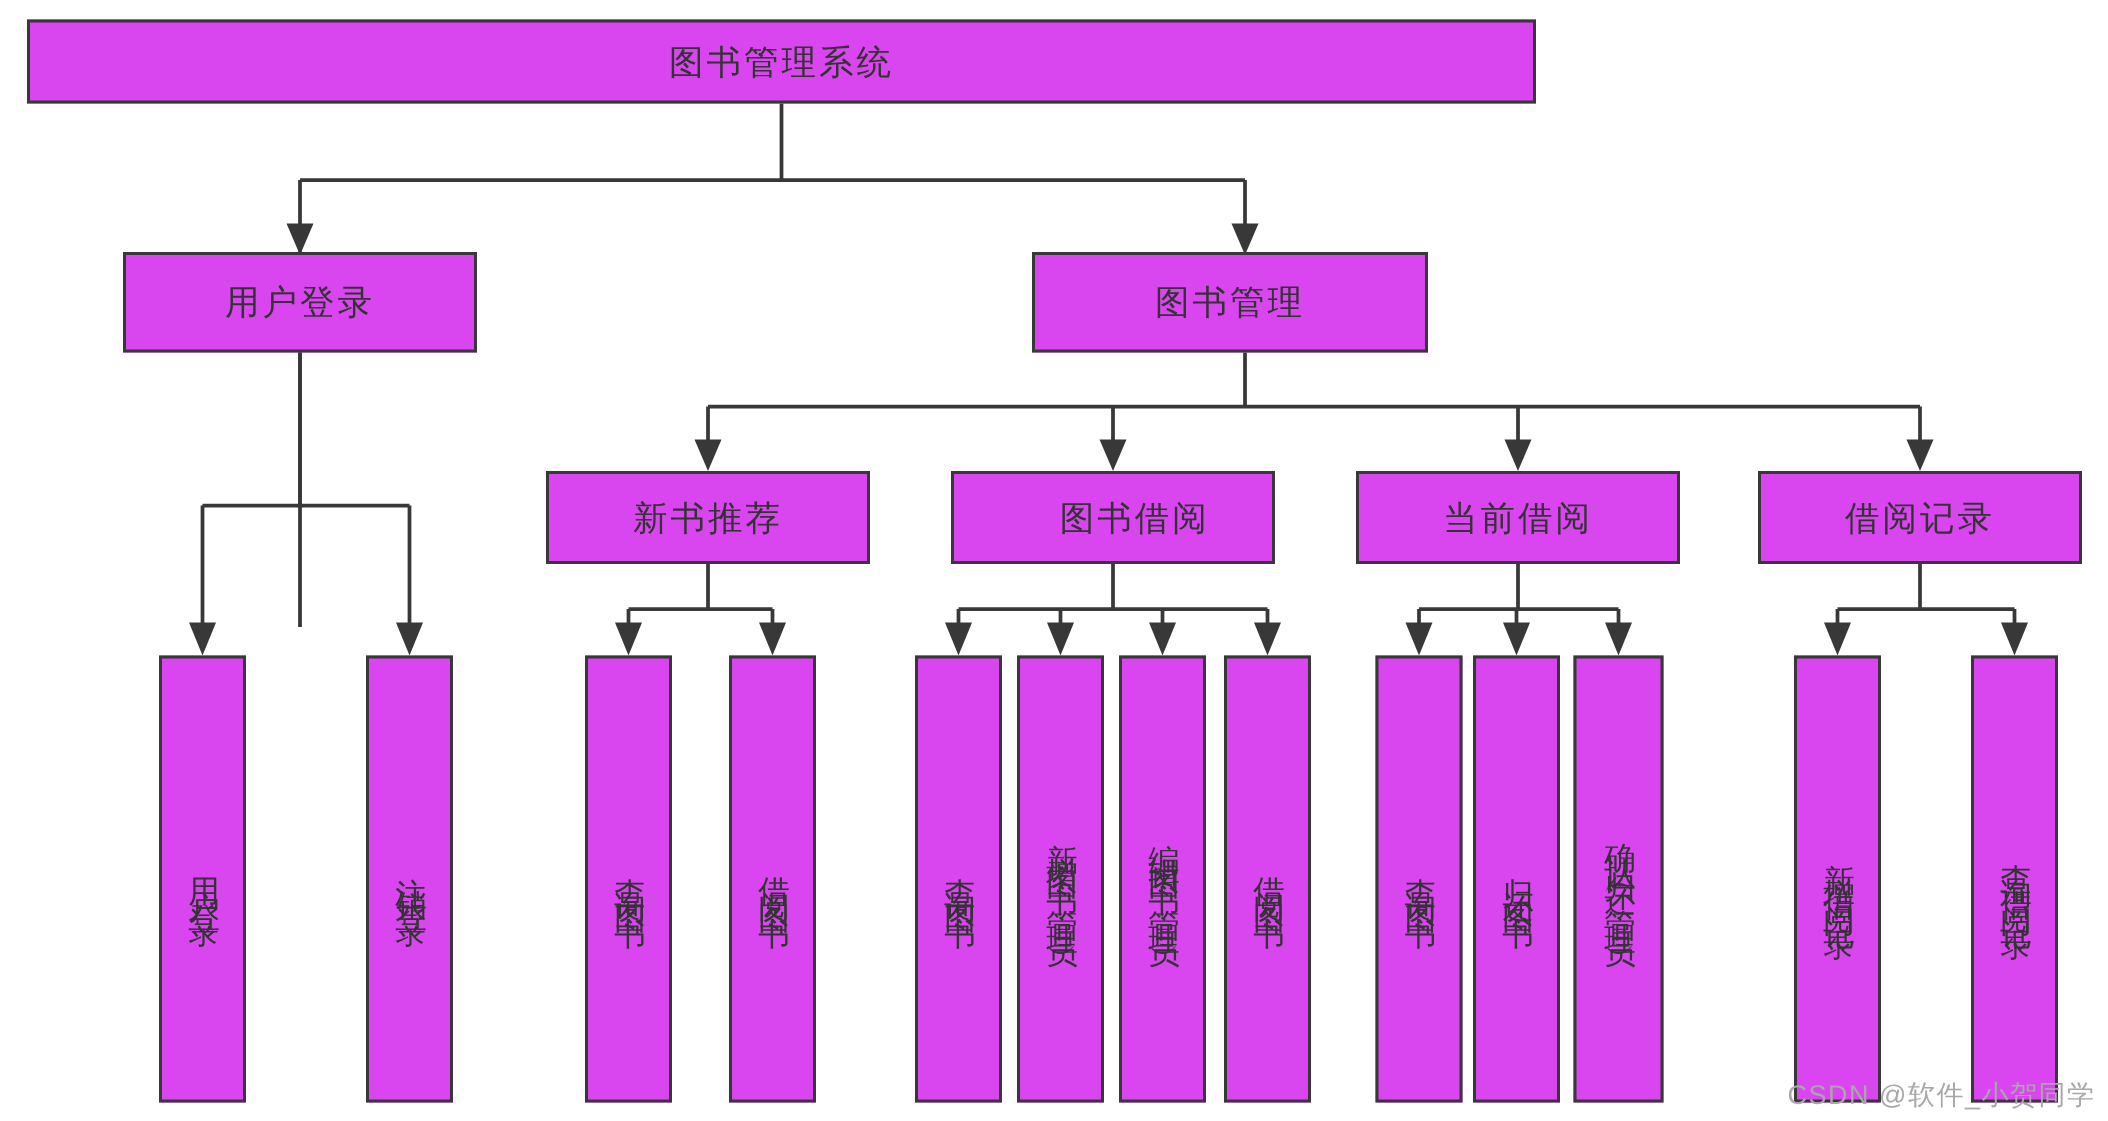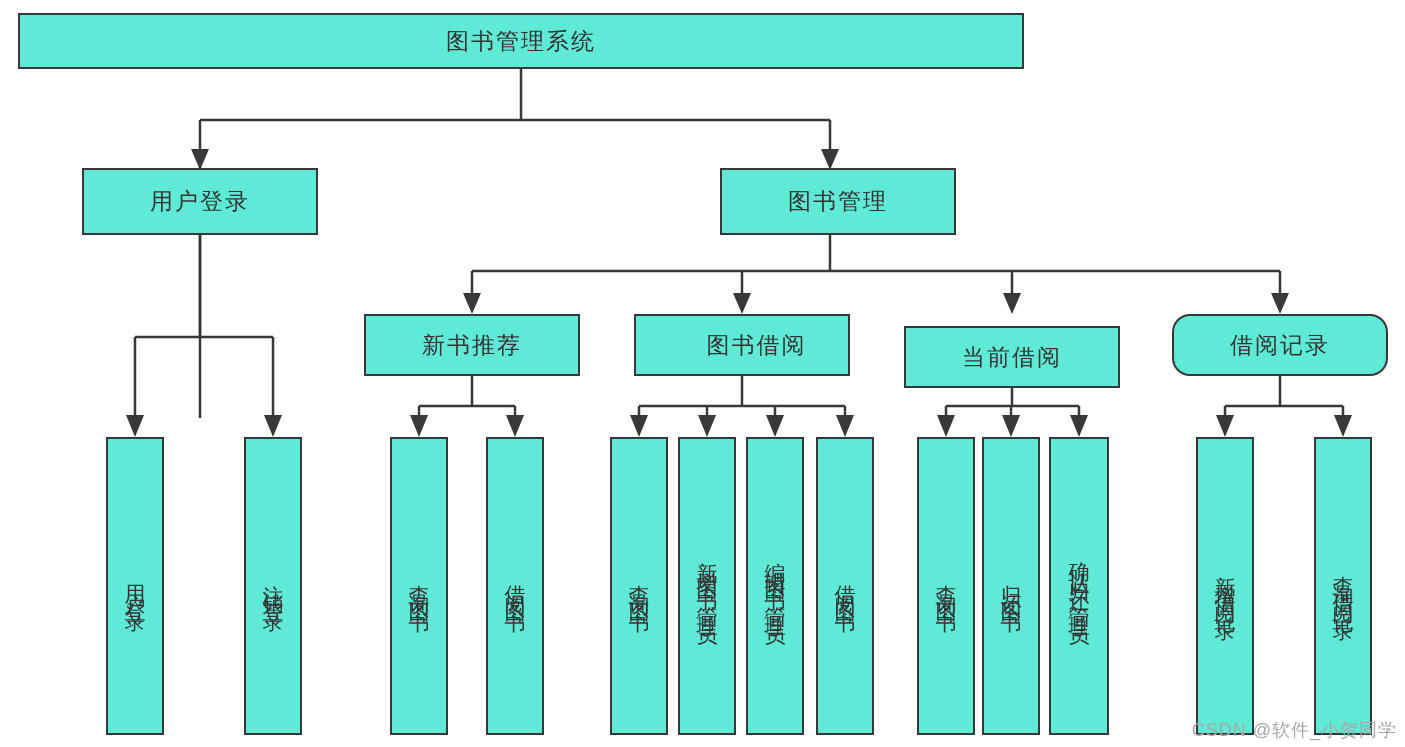--- a/index.html
+++ b/index.html
@@ -18,21 +18,21 @@
     color:var(--text);
   }
   .connectors{position:absolute;left:0;top:0;width:1405px;height:747px;}
   .connectors path{stroke:var(--line);stroke-width:2.5;fill:none;}
   .connectors polygon{fill:var(--line);stroke:none;}
 
   .node{
     position:absolute;
     box-sizing:border-box;
     border:2.5px solid var(--line);
-    background:#5eead4;
+    background:#d946ef;
     display:flex;align-items:center;justify-content:center;
   }
   .hlabel{
     font-size:23px;
     letter-spacing:2px;
     white-space:nowrap;
     color:var(--text);
   }
   .vnode .vlabel{
     position:absolute;left:50%;top:50%;
@@ -42,26 +42,26 @@
     white-space:nowrap;
     font-size:21px;
     letter-spacing:9px;
     color:var(--text);
   }
 
   
   #n-root{left:18px;top:13px;width:1006px;height:56px;}
   
   #n-user-login{left:82px;top:168px;width:236px;height:67px;}
-  #n-book-mgmt{left:720px;top:168px;width:236px;height:67px;}
+  #n-book-mgmt{left:688px;top:168px;width:264px;height:67px;}
   
   #n-new-rec{left:364px;top:314px;width:216px;height:62px;font-family:Liberation Serif, serif;}
   #n-borrowing{left:634px;top:314px;width:216px;height:62px;padding-left:29px;}
-  #n-current{left:904px;top:314px;width:216px;height:62px;margin-top:12px;}
-  #n-records{left:1172px;top:314px;width:216px;height:62px;border-radius:18px;}
+  #n-current{left:904px;top:314px;width:216px;height:62px;}
+  #n-records{left:1172px;top:314px;width:216px;height:62px;}
   
   .vnode{top:437px;height:298px;width:58px;}
   #l-user-login{left:106px;}
   #l-logout{left:244px;}
   #l-rec-query{left:390px;}
   #l-rec-borrow{left:486px;}
   #l-bor-query{left:610px;}
   #l-add-book{left:678px;}
   #l-edit-book{left:746px;}
   #l-bor-borrow{left:816px;}

